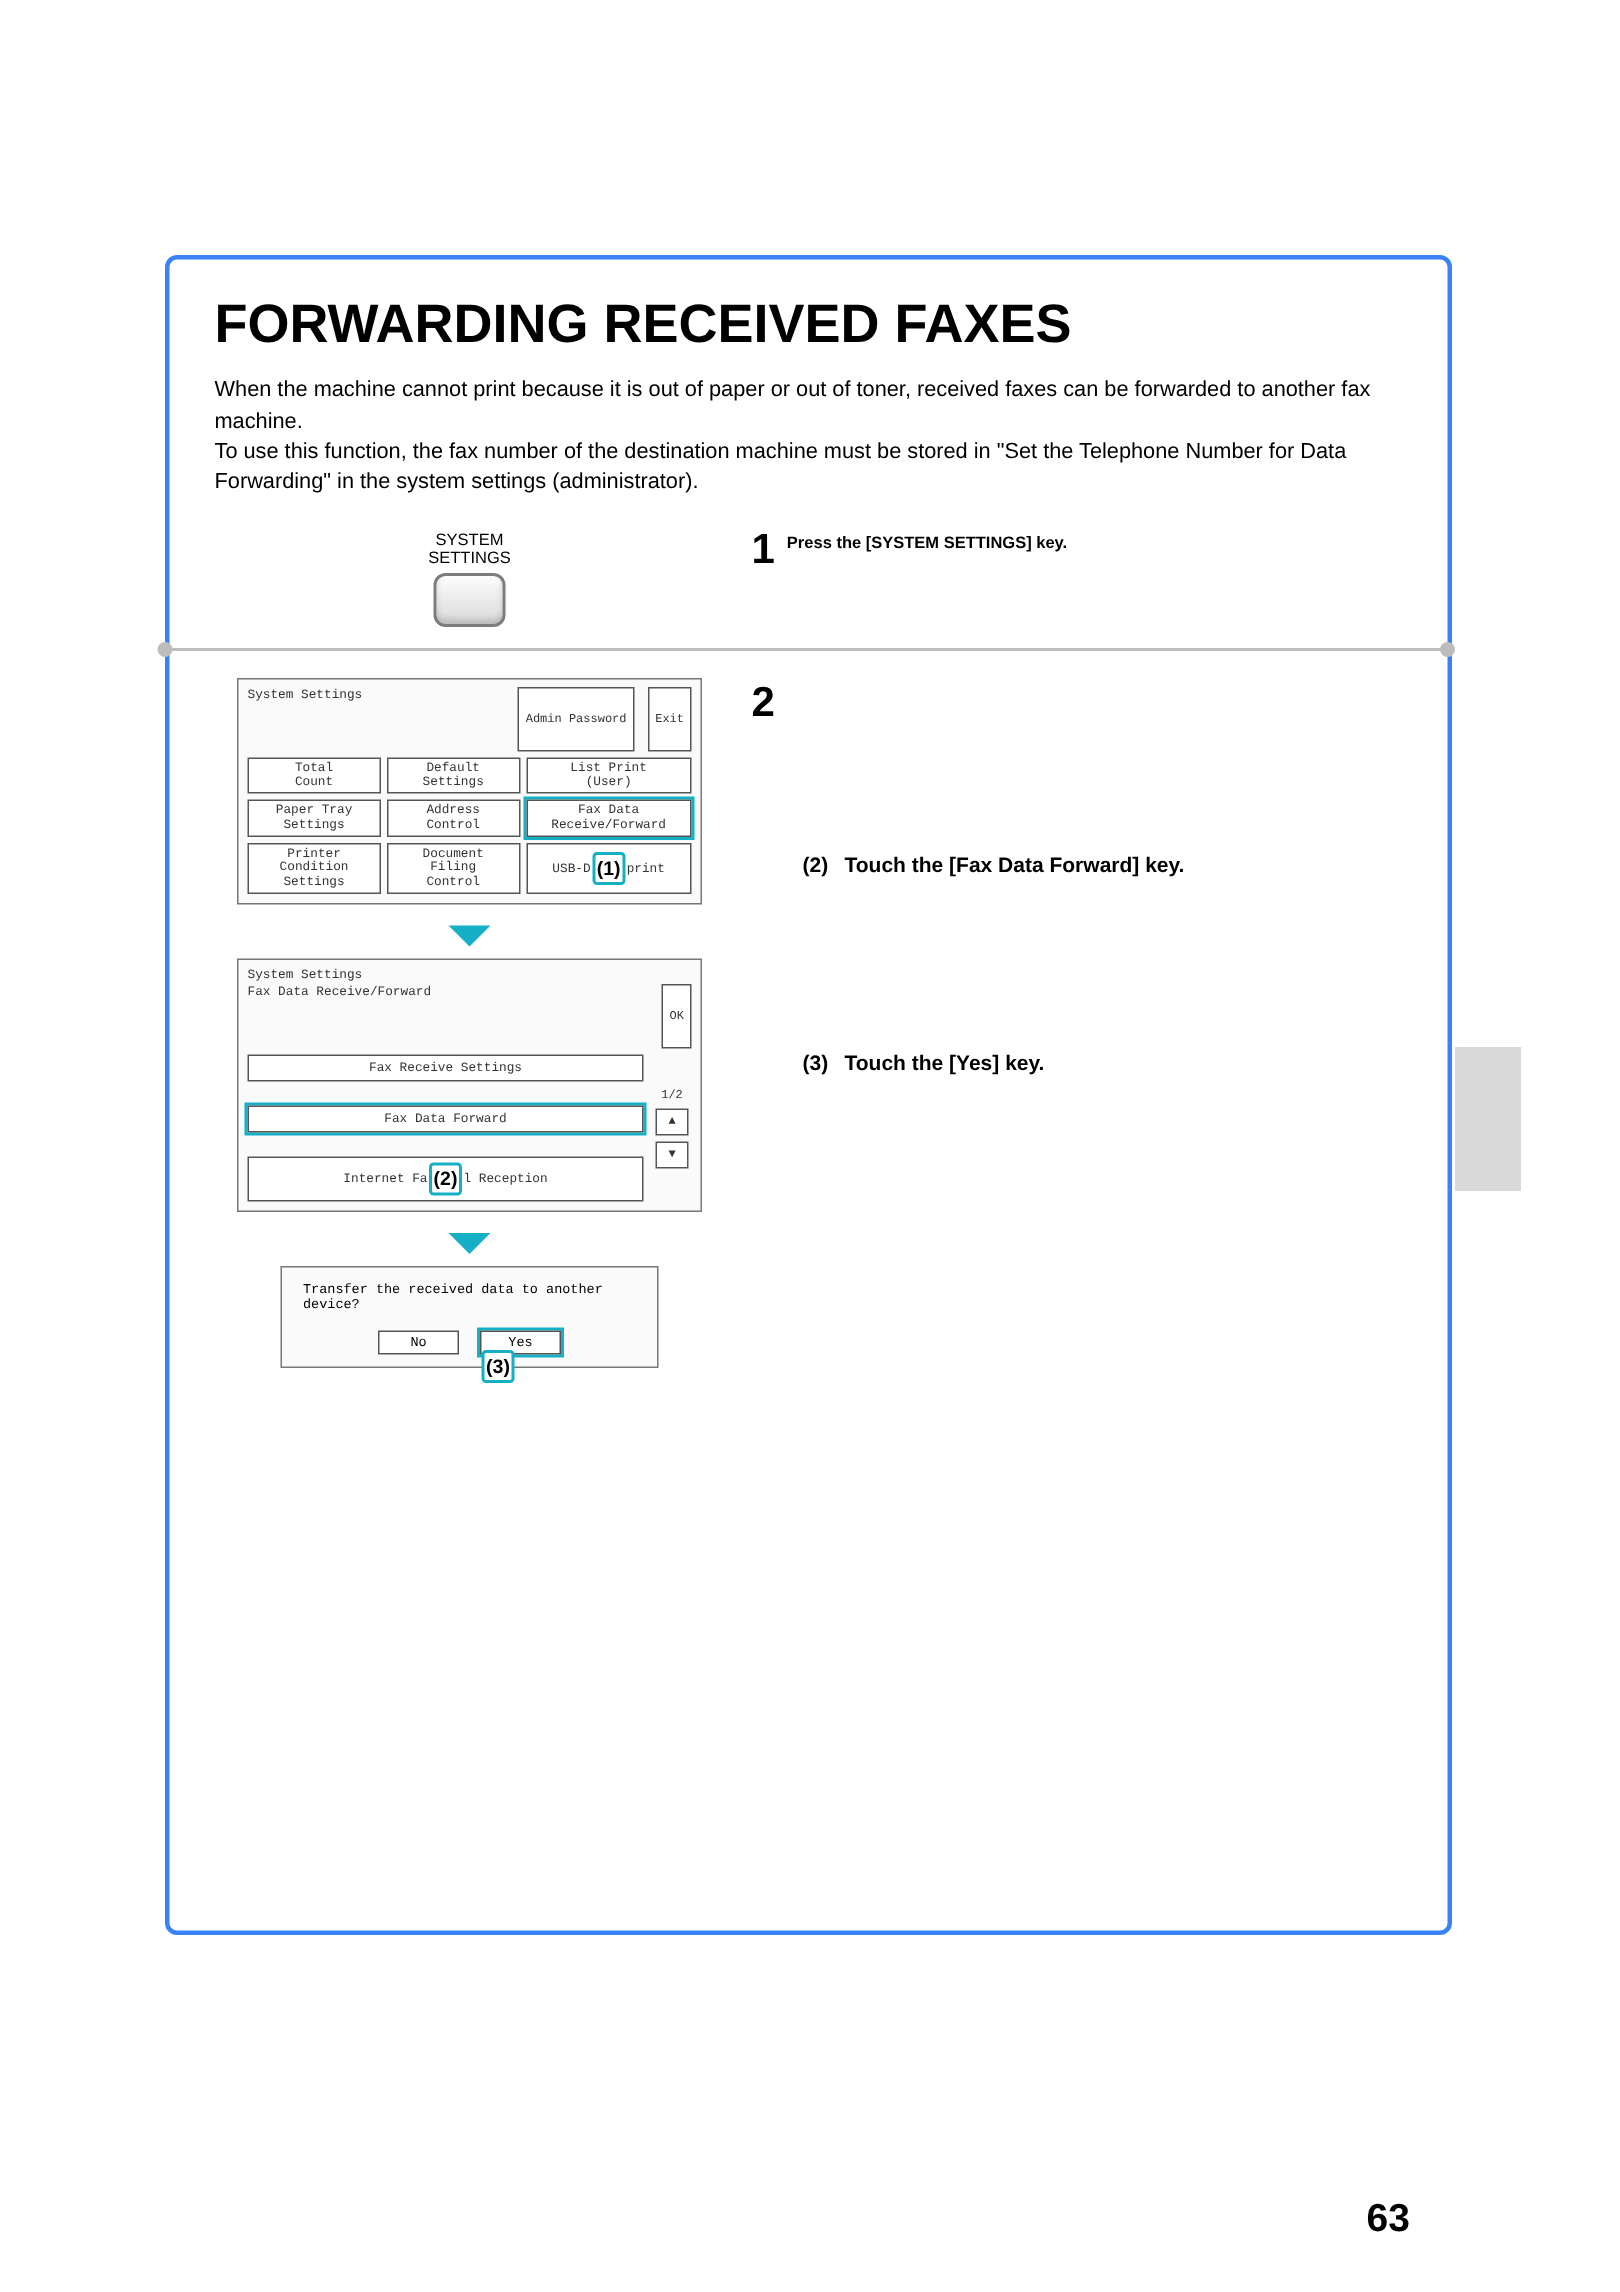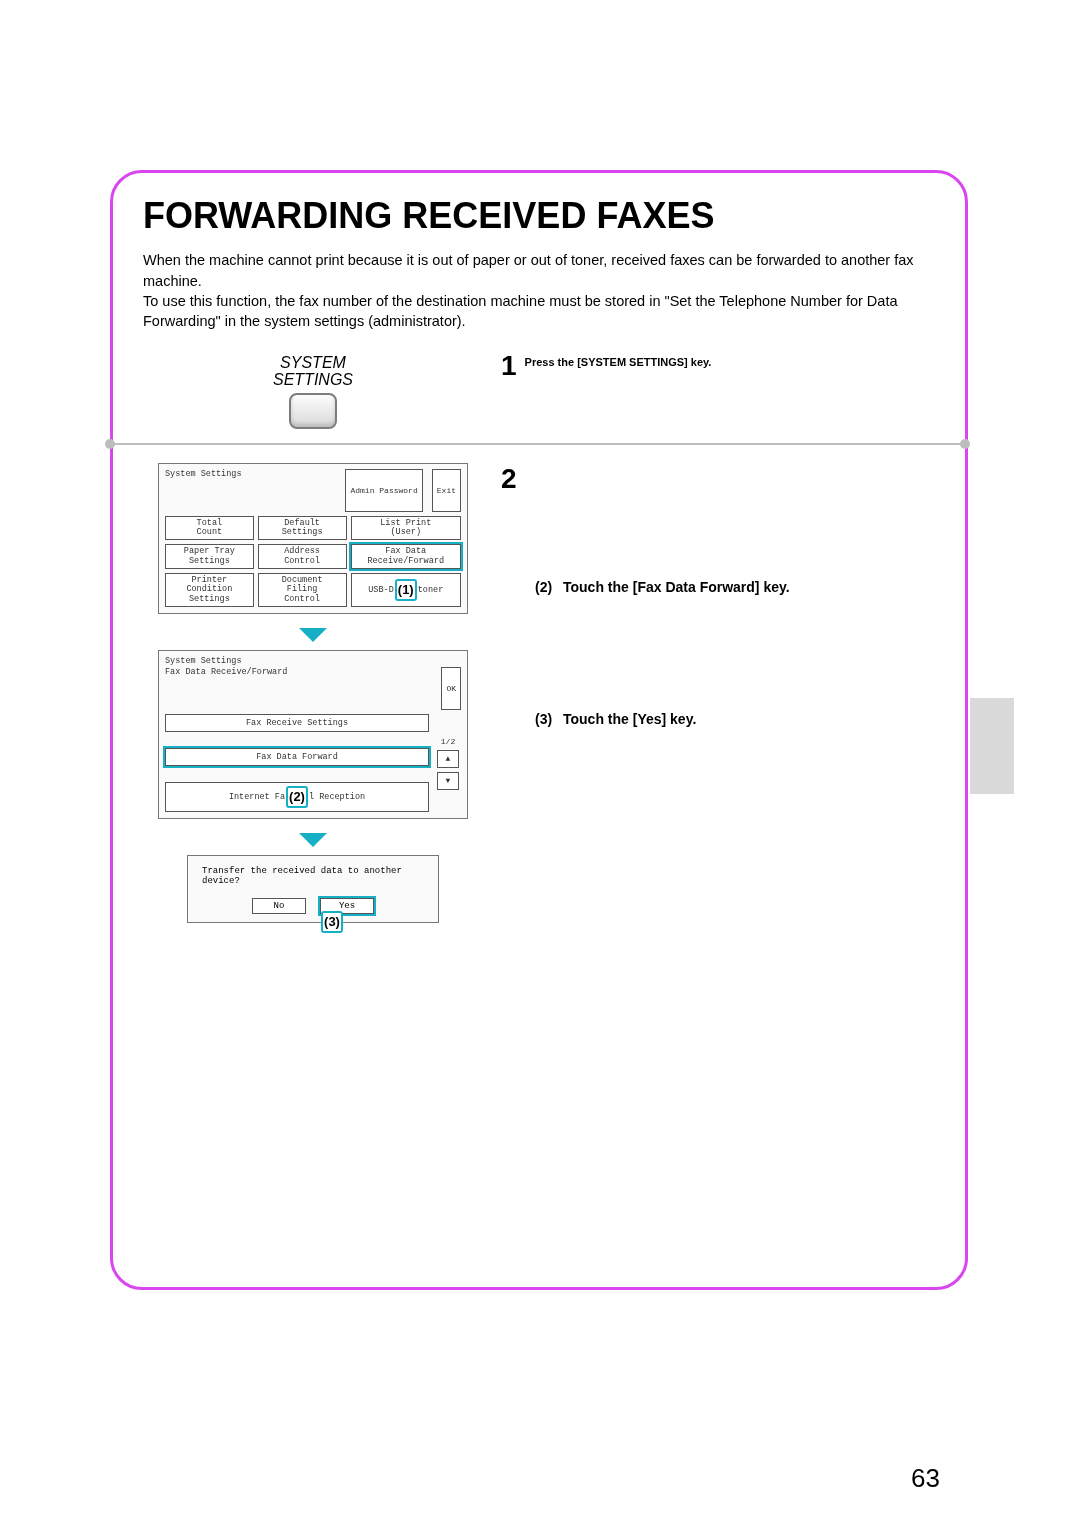--- a/index.html
+++ b/index.html
@@ -10,22 +10,22 @@
     color: #000;
   }
   .page {
     width: 1080px;
     height: 1528px;
     position: relative;
     box-sizing: border-box;
     padding: 170px 110px 0 110px;
   }
   .outer-frame {
-    border: 3px solid #d946ef;
-    border-radius: 32px;
+    border: 3px solid #3b82f6;
+    border-radius: 8px;
     width: 858px;
     height: 1120px;
     box-sizing: border-box;
     padding: 22px 30px 20px 30px;
     position: relative;
   }
   .title {
     font-size: 36px;
     font-weight: bold;
     line-height: 1.15;
@@ -78,22 +78,21 @@
   }
 
   
   .sys-key-wrap {
     display:flex;
     flex-direction:column;
     align-items:center;
     margin-top:4px;
   }
   .sys-key-label {
-    font-style: italic;
-    font-size: 16px;
+    font-size: 11px;
     text-align:center;
     line-height:1.1;
     margin-bottom:4px;
   }
   .sys-key {
     width: 44px;
     height: 32px;
     border: 2px solid #7d7d7d;
     border-radius: 8px;
     background: linear-gradient(#fdfdfd,#d9d9d9);
@@ -251,21 +250,21 @@
   }
   .dbtn.hl{
     box-shadow:0 0 0 2px #15b0c6;
   }
 
   .page-number{
     position:absolute;
     bottom:34px;
     right:140px;
     font-size:26px;
-    font-weight:normal;
+    font-weight:bold;
   }
   .side-tab{
     position:absolute;
     right:66px;
     top:698px;
     width:44px;
     height:96px;
     background:#d9d9d9;
   }
 </style>
@@ -318,21 +317,21 @@
             <div class="gbtn">Total Count</div>
             <div class="gbtn">Default Settings</div>
             <div class="gbtn">List Print (User)</div>
             <div class="gbtn">Paper Tray Settings</div>
             <div class="gbtn">Address Control</div>
             <div class="gbtn hl" style="position:relative;">Fax Data Receive/Forward</div>
             <div class="gbtn">Printer Condition Settings</div>
             <div class="gbtn">Document Filing Control</div>
             <div class="gbtn hl" style="position:relative;box-shadow:none;border:1px solid #555;">
               <span style="position:relative;">
-                <span>USB-D</span><span class="callout" style="position:static;display:inline-block;vertical-align:middle;margin:0 1px;">(1)</span><span>toner</span>
+                <span>USB-D</span><span class="callout" style="position:static;display:inline-block;vertical-align:middle;margin:0 1px;">(1)</span><span>print</span>
               </span>
             </div>
           </div>
         </div>
 
         <div class="arrow-down"></div>
 
         <div class="screen">
           <div class="hdr" style="margin-bottom:1px;">
             <span>System Settings</span>

